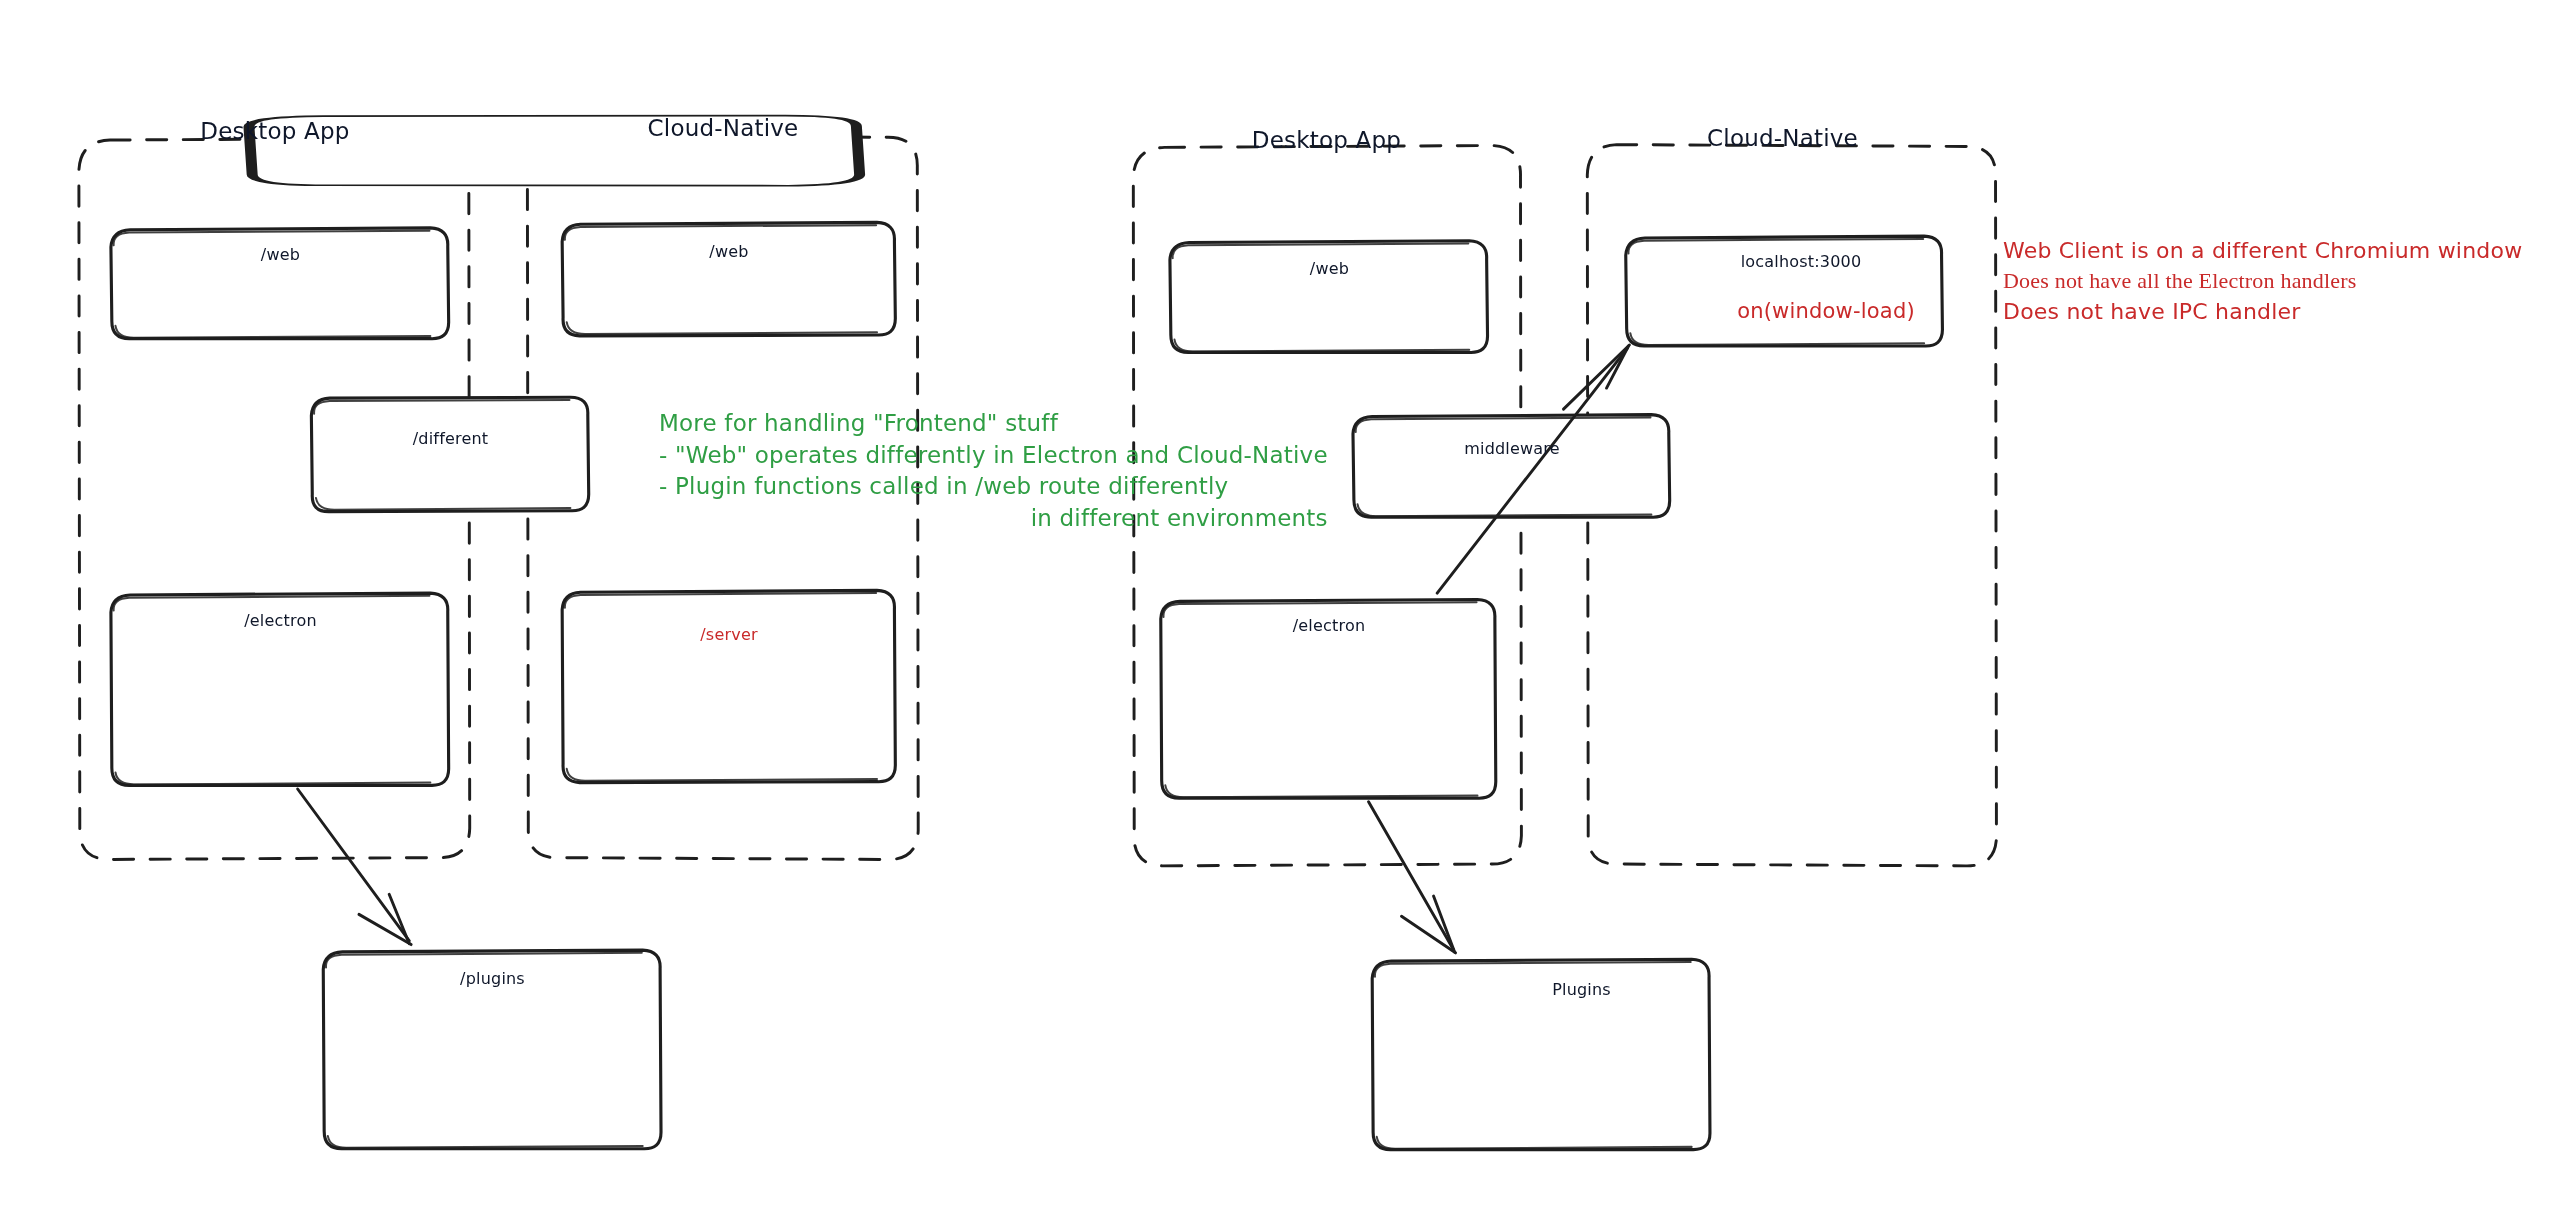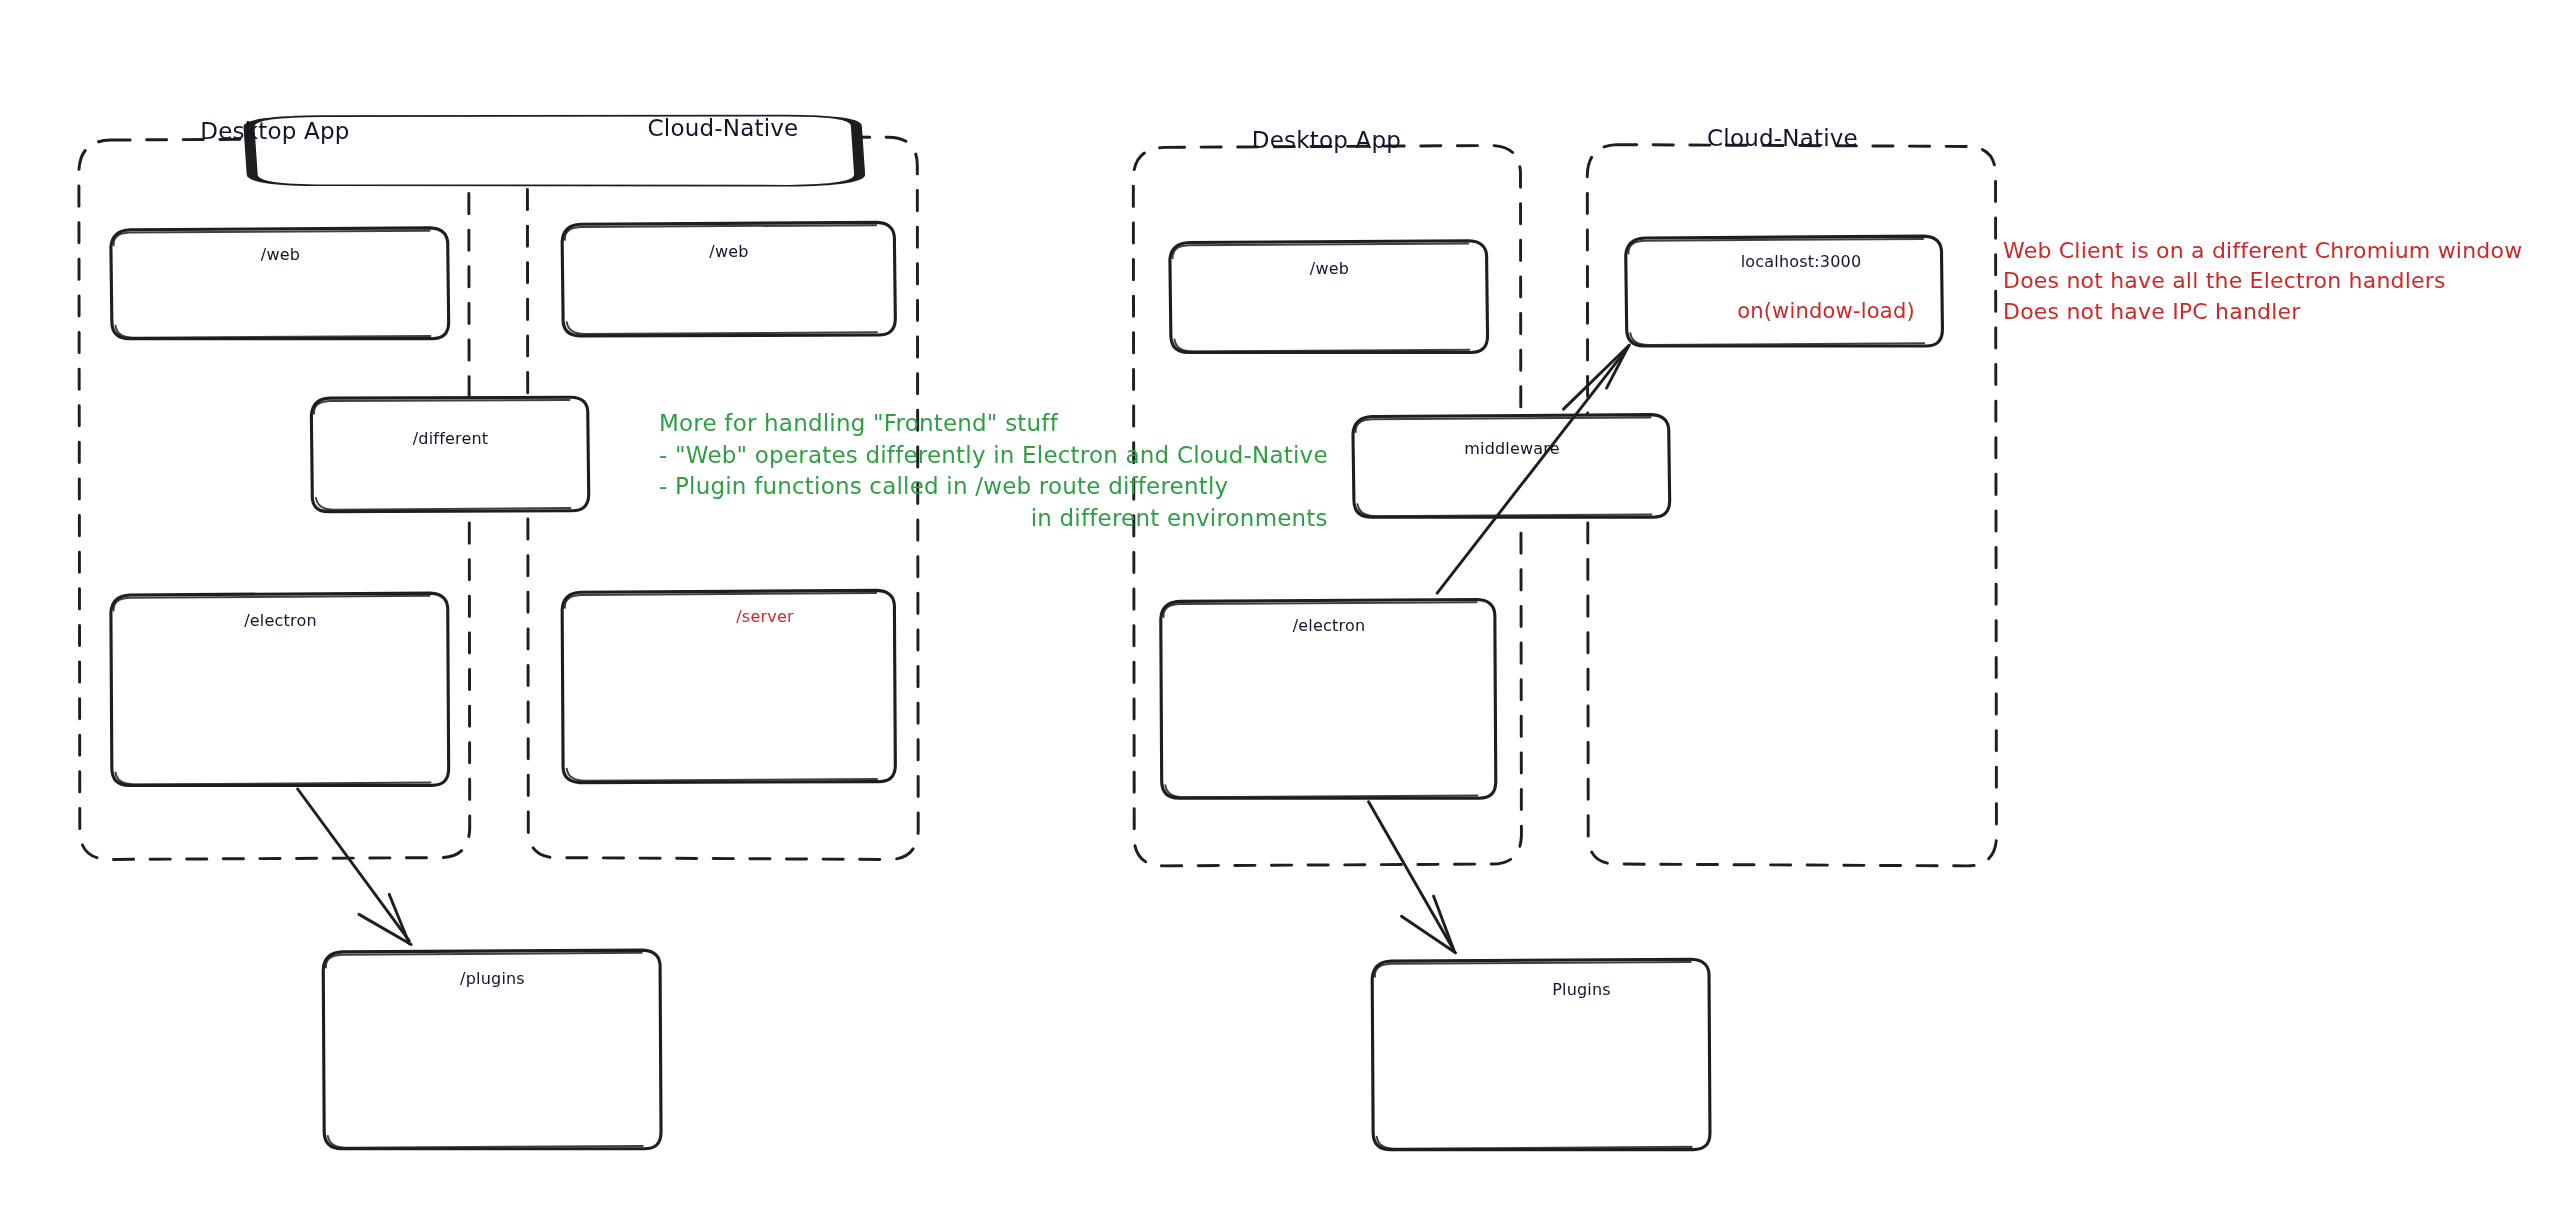--- a/index.html
+++ b/index.html
@@ -193,21 +193,21 @@
   <div class="lbl group-title" style="left:558px; top:114px; width:330px;">Cloud-Native</div>
 
   <div class="lbl node-label" style="left:111px; top:245px; width:339px;">/web</div>
 
   <div class="lbl node-label" style="left:562px; top:242px; width:334px;">/web</div>
 
   <div class="lbl node-label" style="left:311px; top:429px; width:279px;">/different</div>
 
   <div class="lbl node-label" style="left:111px; top:611px; width:339px;">/electron</div>
 
-  <div class="lbl node-label red-text" style="left:562px; top:607px; width:334px;padding-left:36px;">/server</div>
+  <div class="lbl node-label red-text" style="left:562px; top:625px; width:334px;">/server</div>
 
   <div class="lbl node-label" style="left:323px; top:969px; width:339px;">/plugins</div>
 
   <div style="position:absolute; left:659px; top:408px;">
     <div class="lbl note-green" style="position:static;">More for handling "Frontend" stuff</div>
     <div class="lbl note-green" style="position:static;">- "Web" operates differently in Electron and Cloud-Native</div>
     <div class="lbl note-green" style="position:static;">- Plugin functions called in /web route differently</div>
     <div class="lbl note-green" style="position:static;text-align:right;">in different environments</div>
   </div>
 
@@ -222,18 +222,18 @@
   <div class="lbl node-sublabel red-text" style="left:1675px; top:298px; width:302px; text-align:center;">on(window-load)</div>
 
   <div class="lbl node-label" style="left:1353px; top:439px; width:318px;">middleware</div>
 
   <div class="lbl node-label" style="left:1161px; top:616px; width:336px;">/electron</div>
 
   <div class="lbl node-label" style="left:1372px; top:980px; width:339px;margin-left:40px;">Plugins</div>
 
   <div style="position:absolute; left:2003px; top:236px;">
     <div class="lbl note-red" style="position:static;">Web Client is on a different Chromium window</div>
-    <div class="lbl note-red" style="position:static;">Does not have all the Electron handlers</div>
+    <div class="lbl note-red" style="position:static;font-family:Liberation Serif, serif;">Does not have all the Electron handlers</div>
     <div class="lbl note-red" style="position:static;">Does not have IPC handler</div>
   </div>
 
 </div>
 
 
 </body></html>

